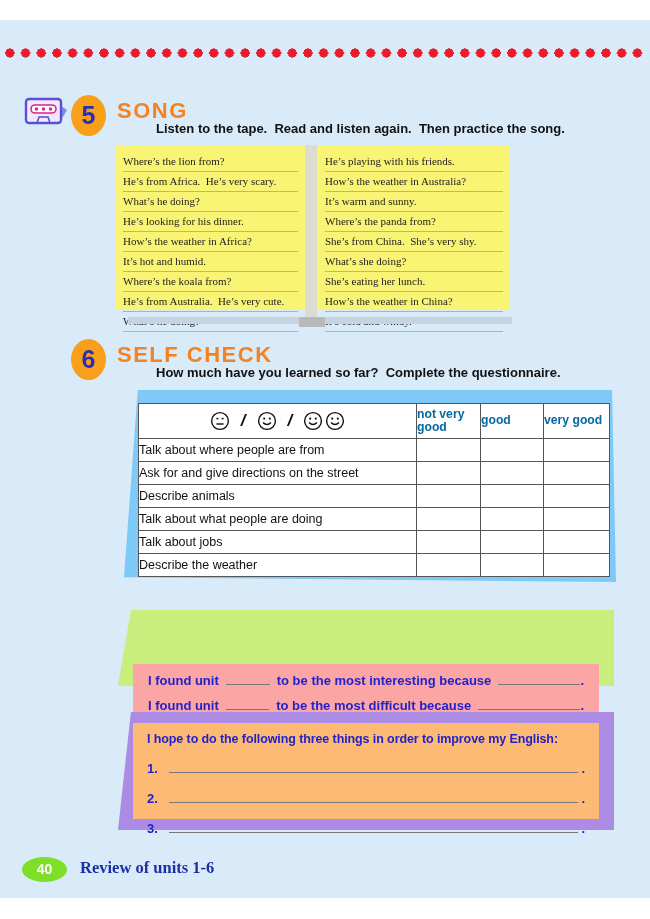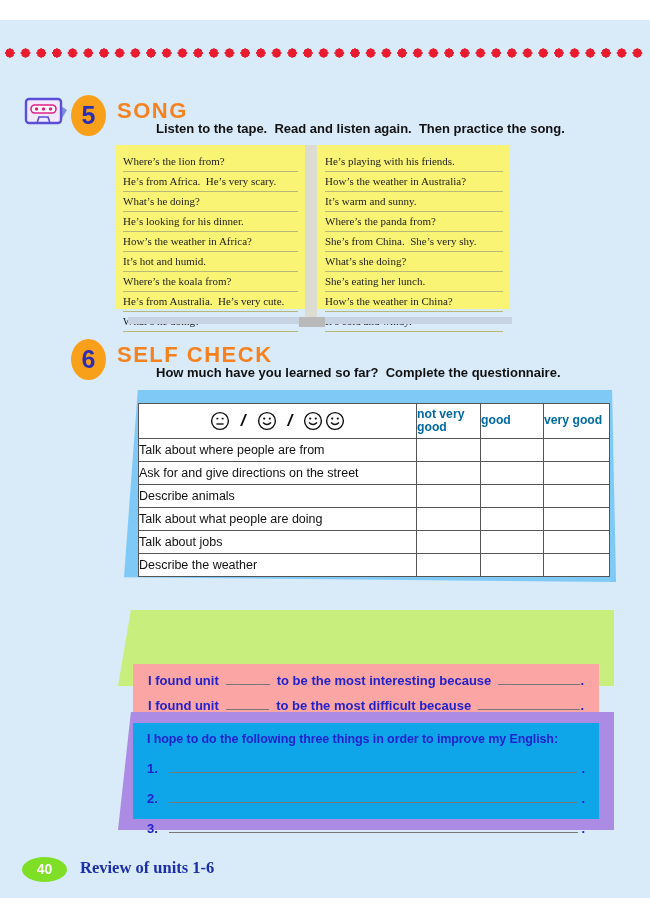--- a/index.html
+++ b/index.html
@@ -70,21 +70,21 @@
   .fl1{margin-top:9px;} .fl2{margin-top:10px;}
   .blank{display:inline-block;border-bottom:1.6px solid #777;height:11px;}
   .blank-unit{width:45px;margin:0 7px;}
   .blank-because1{width:84px;margin-left:7px;}
   .blank-because2{width:106px;margin-left:7px;}
   
   .purple-frame{
     left:118px;top:712px;width:496px;height:118px;background:#AB8BE3;
     clip-path:polygon(2.6% 0%, 100% 0%, 100% 100%, 0% 100%);
   }
-  .purple-inner{left:133px;top:723px;width:466px;height:96px;background:#0ea5e9;box-sizing:border-box;padding:9px 14px 0 14px;}
+  .purple-inner{left:133px;top:723px;width:466px;height:96px;background:#fdba74;box-sizing:border-box;padding:9px 14px 0 14px;}
   .purple-title{color:#2222CC;font-weight:bold;font-size:12.5px;letter-spacing:-0.1px;white-space:nowrap;}
   .numbered{display:flex;align-items:baseline;color:#2222CC;font-weight:bold;font-size:13px;margin-top:15px;}
   .num{width:22px;}
   .long-blank{flex:1;border-bottom:1.6px solid #777;height:11px;margin-right:3px;}
   
   .footer-oval{
     left:22px;top:857px;width:45px;height:25px;border-radius:50%;background:#7FDE26;
     color:#ffffff;font-weight:bold;font-size:14px;line-height:25px;text-align:center;
   }
   .footer-title{

